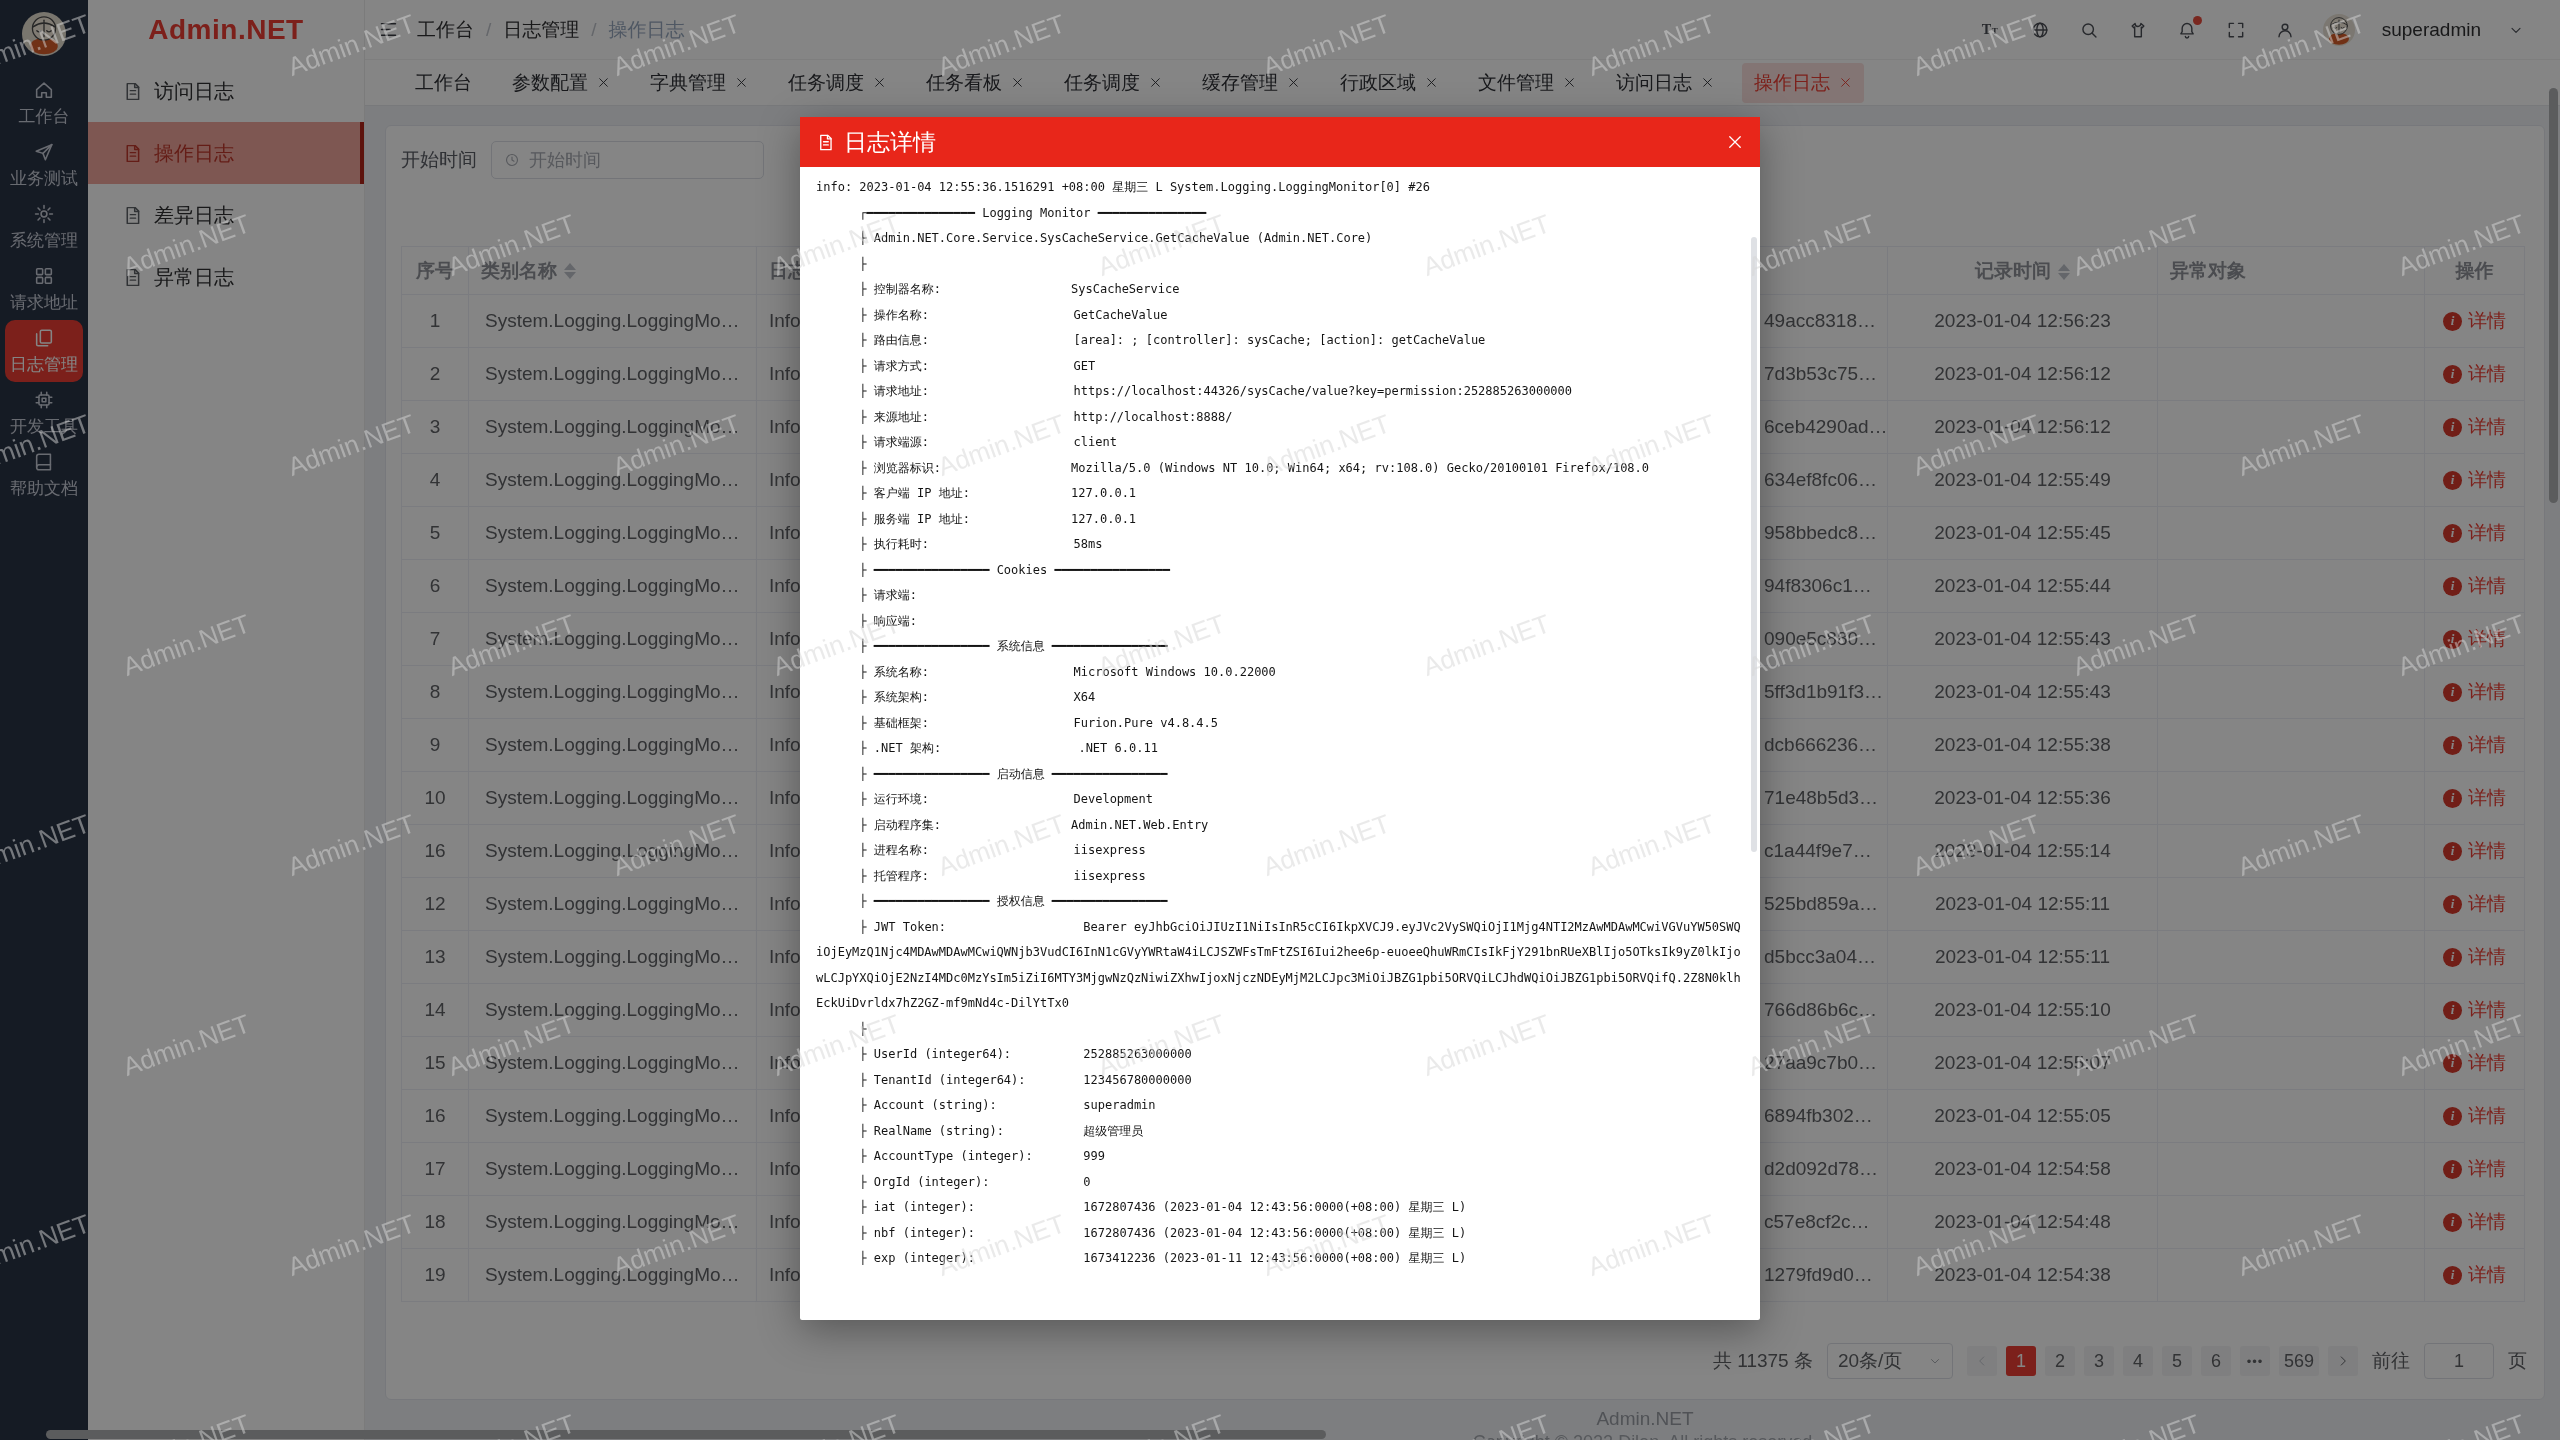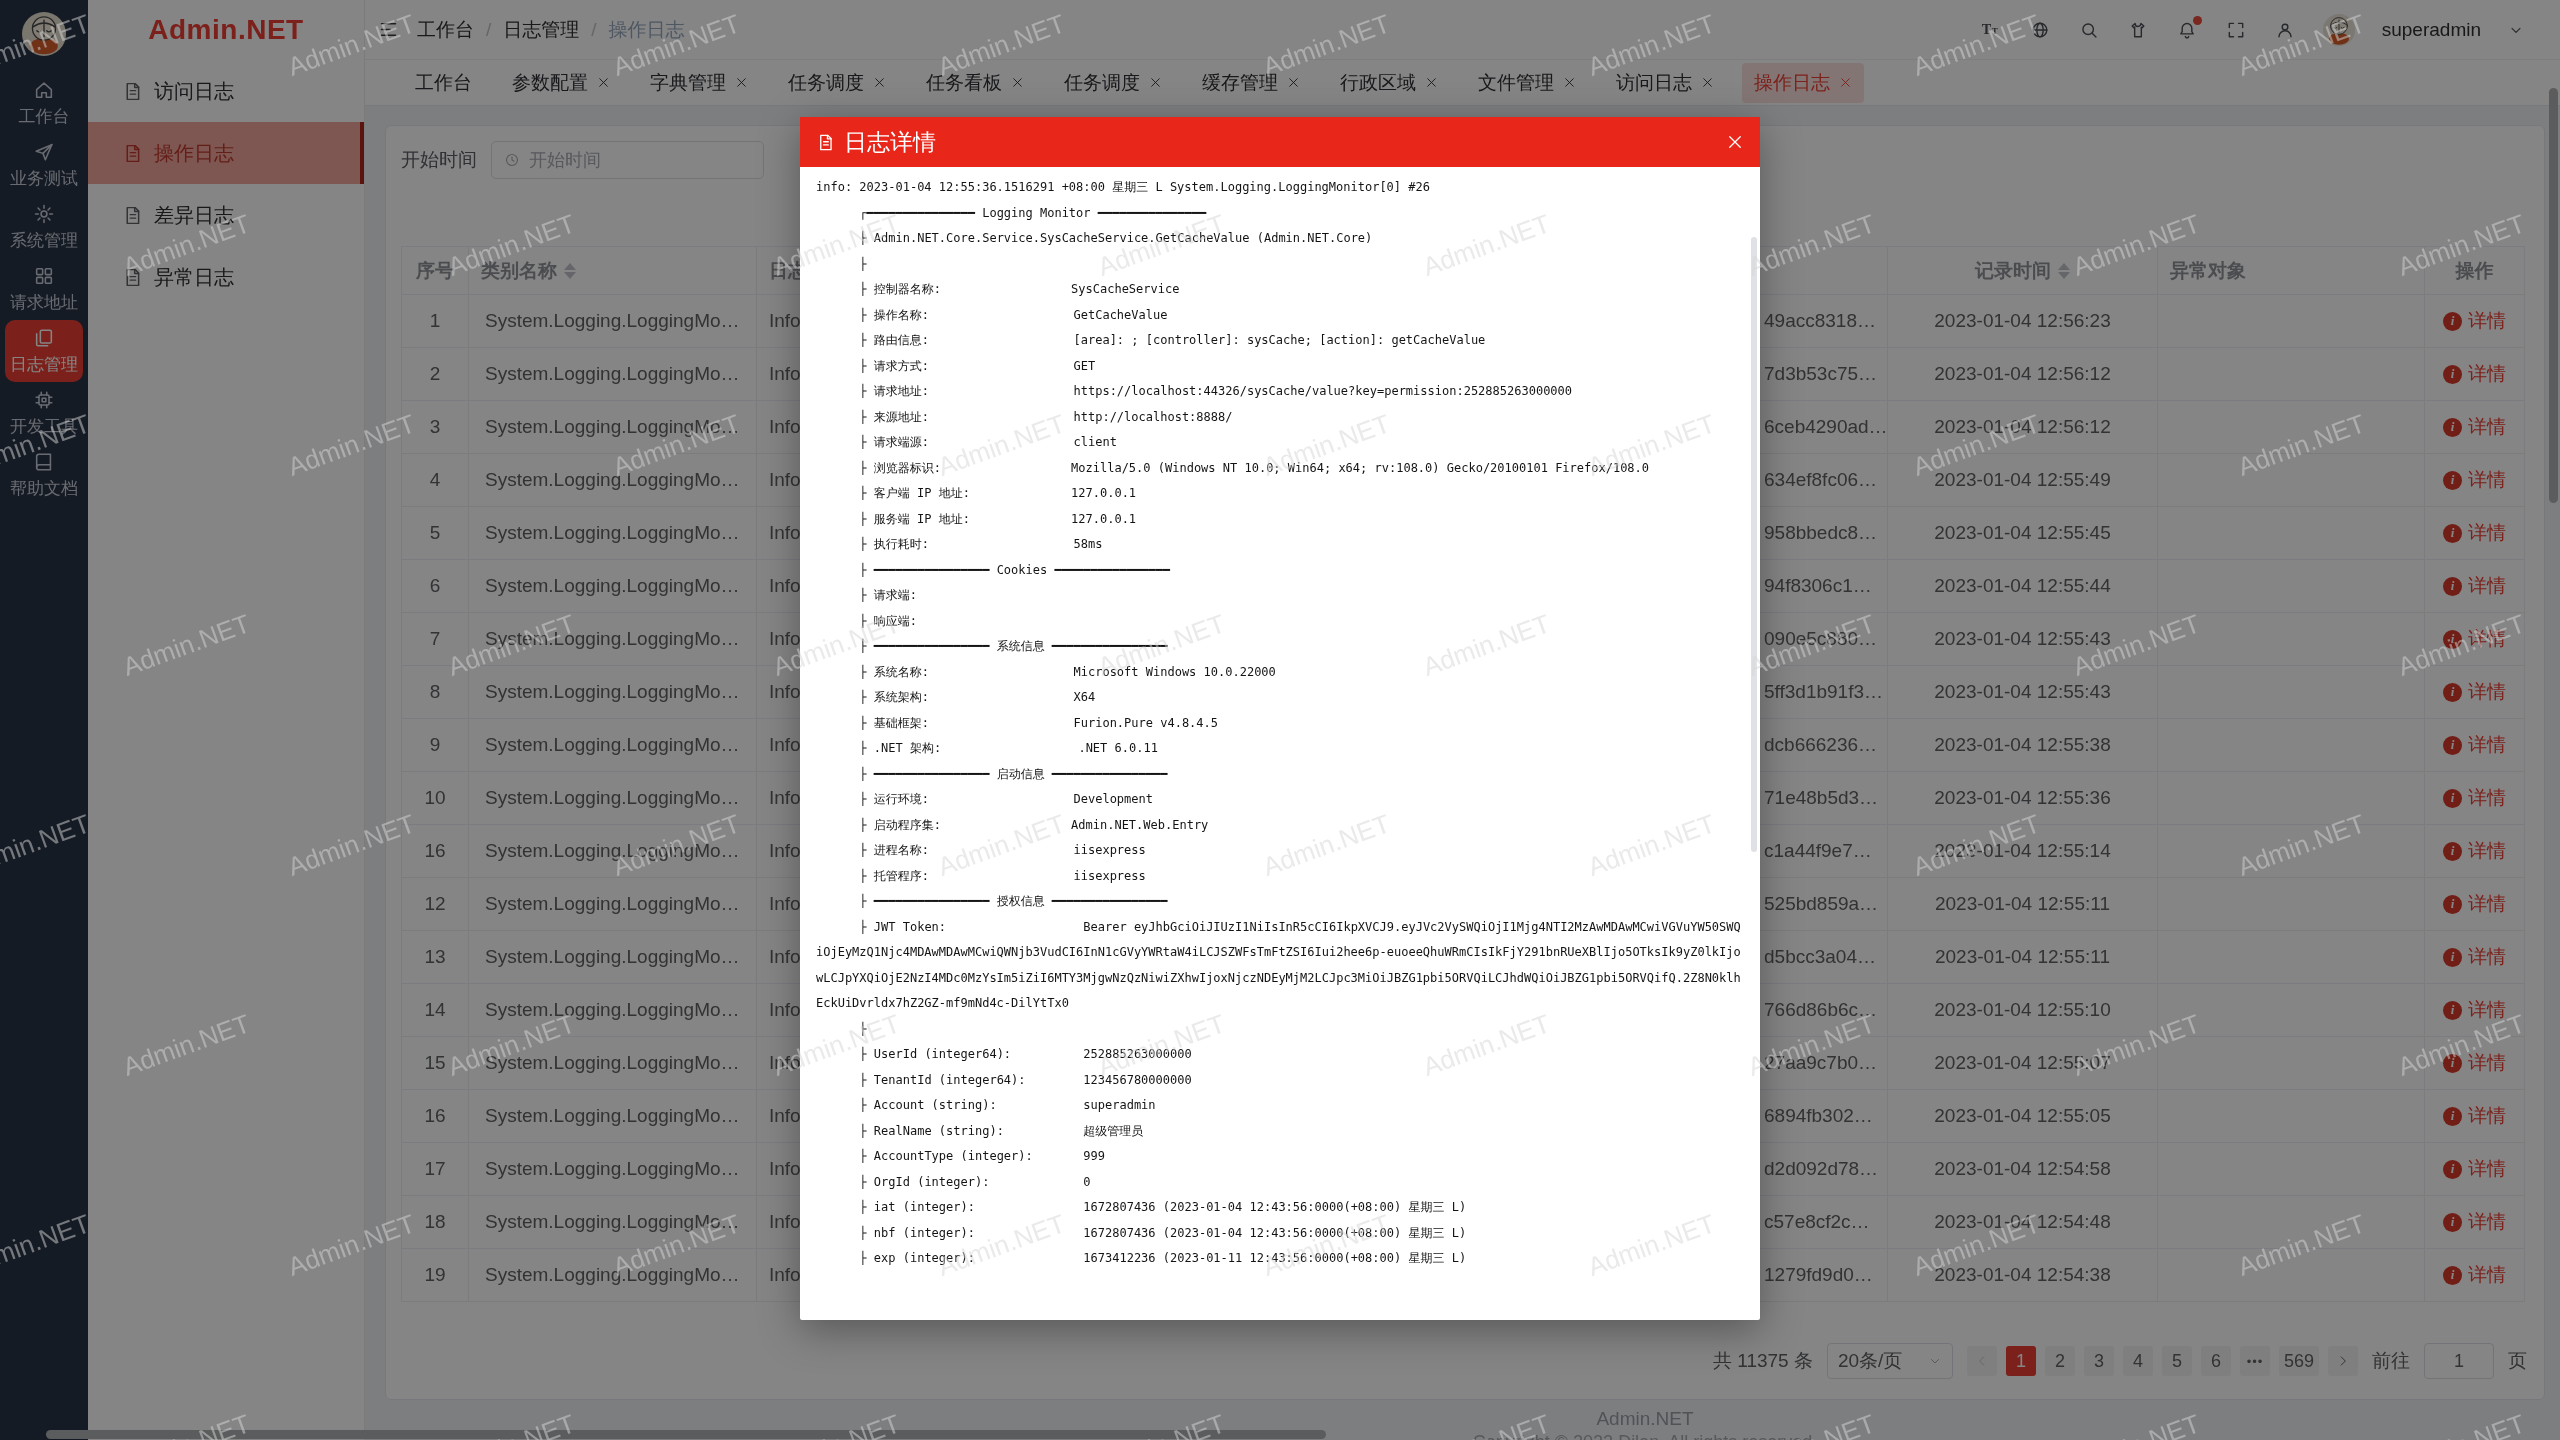--- a/index.html
+++ b/index.html
@@ -476,21 +476,21 @@
                   </th>
 
                   <th style="text-align: left;">
                     <span></span>
                   </th>
 
                   <th style="text-align: left;">
                     <span></span>
                   </th>
 
-                  <th style="">
+                  <th style=" font-family: Liberation Serif, serif;">
                     <span>记录时间</span><span class="sort-caret">
                       <i class="up"></i>
                       <i class="dn"></i>
                     </span>
                   </th>
 
                   <th style="text-align: left;">
                     <span>异常对象</span>
                   </th>
 

